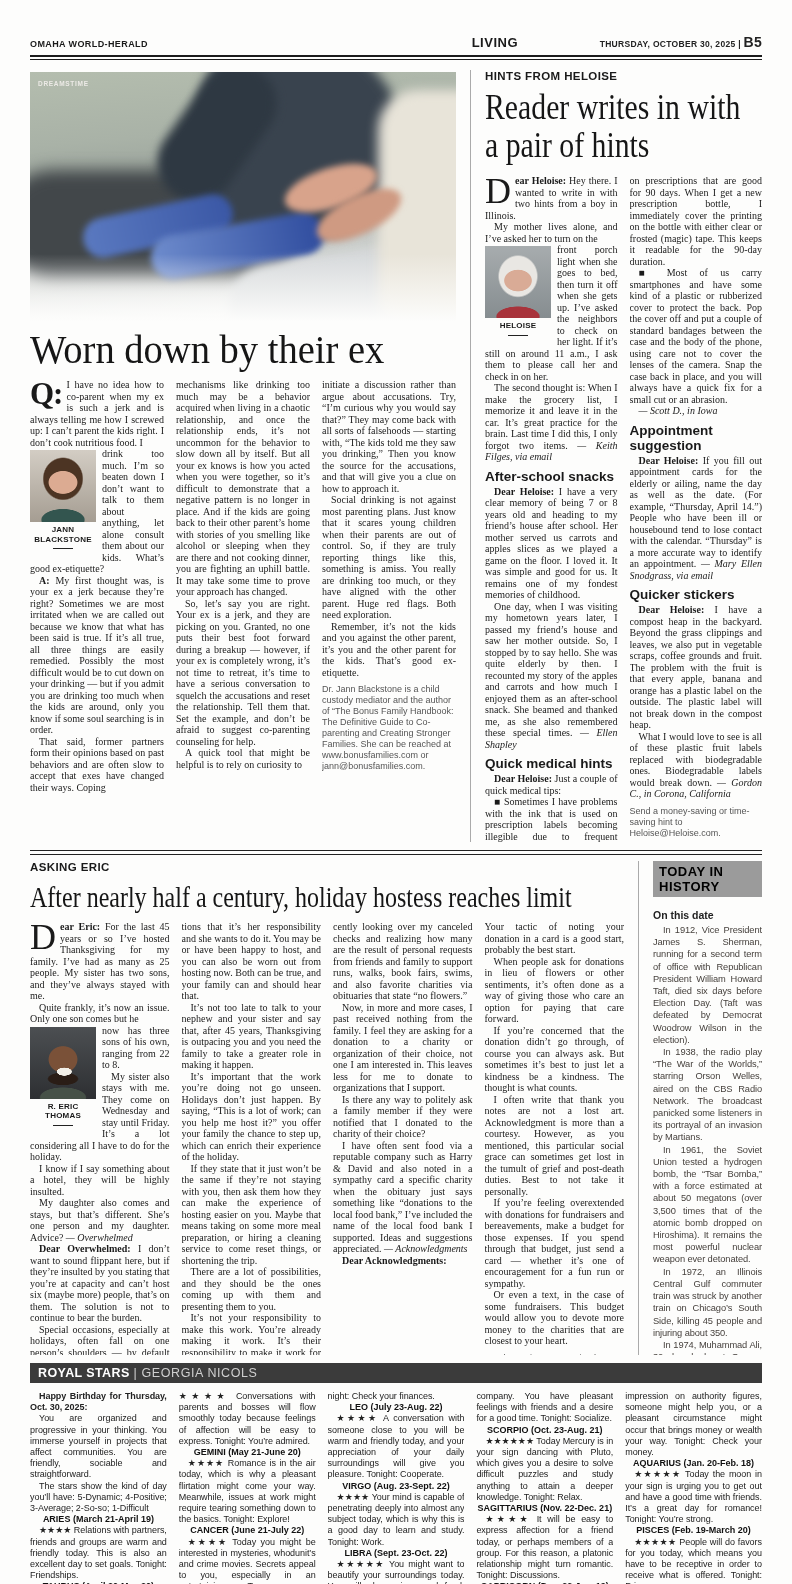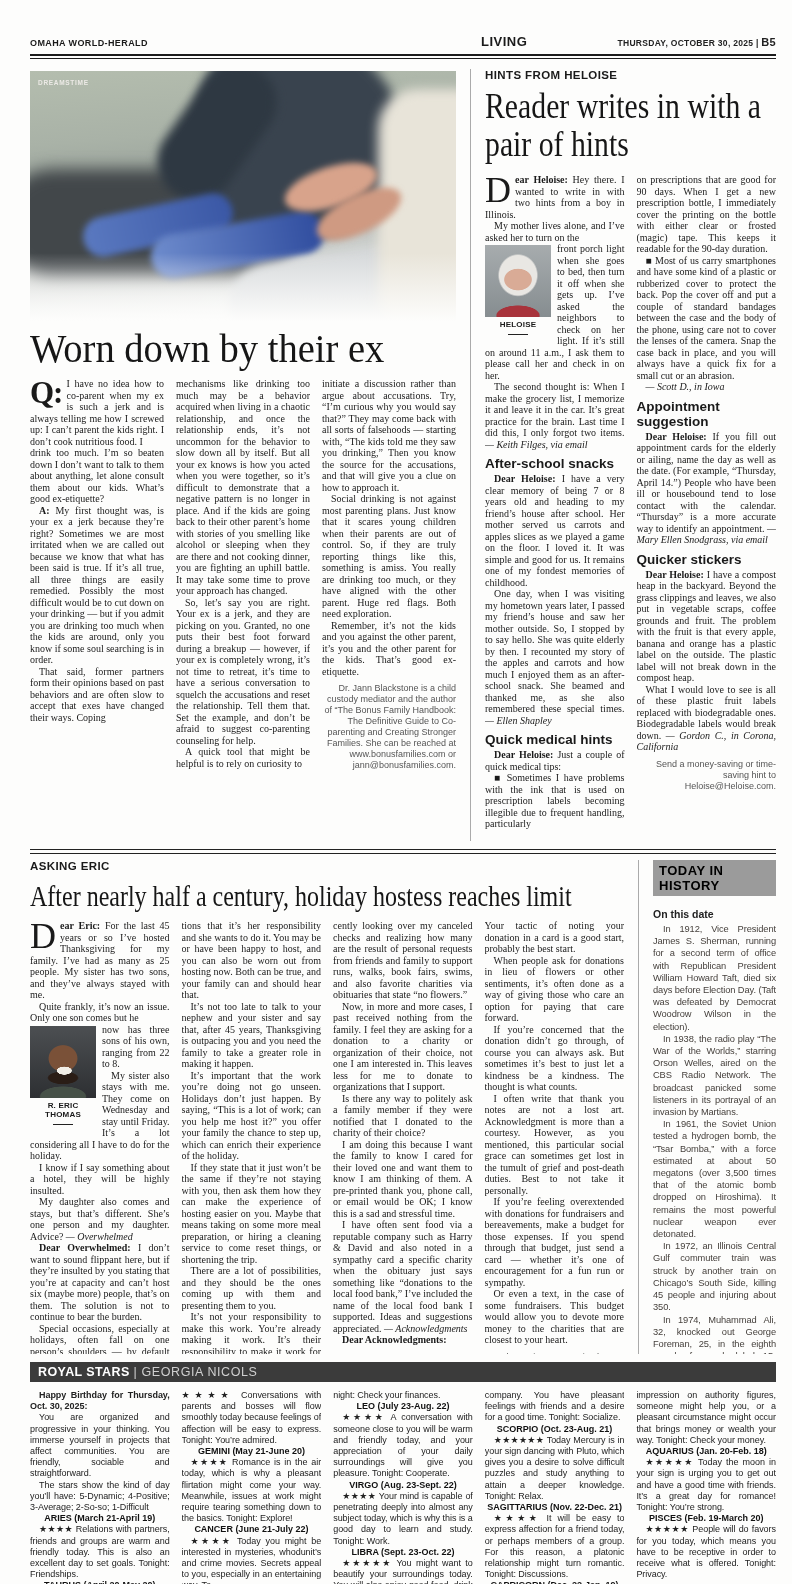--- a/index.html
+++ b/index.html
@@ -1,23 +1,23 @@
 <!DOCTYPE html>
 <html><head>
 <meta charset="utf-8">
 <style>
   html,body{margin:0;padding:0;background:#e9e9e9;}
   .page{position:relative;width:792px;height:1584px;margin:0 auto;background:#fdfdfc;box-sizing:border-box;
-        padding:34px 16px 0 30px;overflow:hidden;color:#1a1a1a;}
+        padding:34px 30px 0 30px;overflow:hidden;color:#1a1a1a;}
   
   .masthead{display:flex;align-items:baseline;font-family:"Liberation Sans",sans-serif;}
   .m-left{font-weight:bold;font-size:9px;letter-spacing:.4px;flex:1;}
   .m-center{font-weight:bold;font-size:13px;letter-spacing:.5px;text-align:right;flex:1;}
   .m-right{font-weight:bold;font-size:8.5px;letter-spacing:.3px;flex:1;text-align:right;color:#222;}
-  .m-right b{font-size:11px;}
+  .m-right b{font-size:14px;}
   .rule-double{height:2px;border-top:2px solid #1c1c1c;border-bottom:1px solid #1c1c1c;margin-top:5px;}
   
   .top-zone{display:flex;height:772px;overflow:hidden;margin-top:10px;}
   .mid-zone{display:flex;height:494px;overflow:hidden;margin-top:6px;}
   .vrule{width:1px;background:#aaa;margin:0 14px;}
   .rule-mid{height:3px;border-top:1px solid #222;border-bottom:1px solid #222;margin:8px 0 6px;}
   .kicker{font:bold 11.5px/13px "Liberation Sans",sans-serif;letter-spacing:.4px;margin-bottom:6px;}
   
   h1{margin:0;font-family:"Liberation Serif",serif;font-weight:400;color:#161616;}
   .head-xl{font-size:41px;line-height:43px;transform:scaleX(.94);transform-origin:0 0;width:106%;margin:4px 0 8px;}
@@ -27,21 +27,21 @@
   .cols{display:flex;gap:12px;}
   .col{flex:1;min-width:0;overflow:hidden;}
   .bp{margin:0;font:10px/11.5px "Liberation Serif",serif;text-align:justify;text-indent:9px;}
   .bp.lead,.bp.cont{text-indent:0;}
   .bp b{font-family:"Liberation Serif",serif;}
   .bp i{font-style:italic;}
   .dropcap{float:left;font:400 36px/29px "Liberation Serif",serif;padding:2px 4px 0 0;}
   .dropcap.qcap{font-size:31px;line-height:26px;font-weight:700;letter-spacing:-1px;}
   .subhead{font:bold 13.5px/15px "Liberation Sans",sans-serif;margin:6px 0 2px;}
   .sigline{margin:0;font:italic 10px/11.5px "Liberation Serif",serif;text-indent:9px;}
-  .bio{margin:6px 0 0;font:9px/11px "Liberation Sans",sans-serif;color:#555;text-align:right;}
+  .bio{margin:6px 0 0;font:9px/11px "Liberation Sans",sans-serif;color:#555;text-align:left;}
   
   .headshot{float:left;width:66px;margin:2px 6px 1px 0;}
   .hs-img{width:100%;height:72px;}
   .hs-jann .hs-img{background:
      radial-gradient(ellipse 24px 19px at 50% 45%, #dcab92 58%, rgba(220,171,146,0) 62%),
      radial-gradient(ellipse 30px 15px at 50% 97%, #33554f 70%, rgba(51,85,79,0) 74%),
      radial-gradient(ellipse 33px 35px at 50% 40%, #4c3423 58%, rgba(76,52,35,0) 62%),
      linear-gradient(#d3cdc4,#a59d92);}
   .hs-hel .hs-img{background:
      radial-gradient(ellipse 23px 18px at 50% 48%, #d9ab96 58%, rgba(217,171,150,0) 62%),
@@ -112,20 +112,25 @@
         <div class="ph-leg"></div>
         <div class="ph-woman"></div>
         <div class="ph-hand1"></div>
         <div class="ph-hand2"></div>
         <div class="ph-fade"></div>
       </div>
       <h1 class="head-xl">Worn down by their ex</h1>
       <div class="cols">
         <div class="col">
             <p class="bp lead"><span class="dropcap qcap">Q:</span>I have no idea how to co-parent when my ex is such a jerk and is always telling me how I screwed up: I can’t parent the kids right. I don’t cook nutritious food. I</p>
+            <div class="headshot hs-jann">
+              <div class="hs-img"></div>
+              <div class="hs-label">JANN BLACKSTONE</div>
+              <div class="hs-rule"></div>
+            </div>
             <p class="bp cont">drink too much. I’m so beaten down I don’t want to talk to them about anything, let alone consult them about our kids. What’s good ex-etiquette?</p>
             <p class="bp"><b>A:</b> My first thought was, is your ex a jerk because they’re right? Sometimes we are most irritated when we are called out because we know that what has been said is true. If it’s all true, all three things are easily remedied. Possibly the most difficult would be to cut down on your drinking — but if you admit you are drinking too much when the kids are around, only you know if some soul searching is in order.</p>
             <p class="bp">That said, former partners form their opinions based on past behaviors and are often slow to accept that exes have changed their ways. Coping</p>
           </div>
         <div class="col">
             <p class="bp cont">mechanisms like drinking too much may be a behavior acquired when living in a chaotic relationship, and once the relationship ends, it’s not uncommon for the behavior to slow down all by itself. But all your ex knows is how you acted when you were together, so it’s difficult to demonstrate that a negative pattern is no longer in place. And if the kids are going back to their other parent’s home with stories of you smelling like alcohol or sleeping when they are there and not cooking dinner, you are fighting an uphill battle. It may take some time to prove your approach has changed.</p>
             <p class="bp">So, let’s say you are right. Your ex is a jerk, and they are picking on you. Granted, no one puts their best foot forward during a breakup — however, if your ex is completely wrong, it’s not time to retreat, it’s time to have a serious conversation to squelch the accusations and reset the relationship. Tell them that. Set the example, and don’t be afraid to suggest co-parenting counseling for help.</p>
             <p class="bp">A quick tool that might be helpful is to rely on curiosity to</p>
           </div>
         <div class="col">
@@ -200,21 +205,20 @@
             <p class="bp">It’s not too late to talk to your nephew and your sister and say that, after 45 years, Thanksgiving is outpacing you and you need the family to take a greater role in making it happen.</p>
             <p class="bp">It’s important that the work you’re doing not go unseen. Holidays don’t just happen. By saying, “This is a lot of work; can you help me host it?” you offer your family the chance to step up, which can enrich their experience of the holiday.</p>
             <p class="bp">If they state that it just won’t be the same if they’re not staying with you, then ask them how they can make the experience of hosting easier on you. Maybe that means taking on some more meal preparation, or hiring a cleaning service to come reset things, or shortening the trip.</p>
             <p class="bp">There are a lot of possibilities, and they should be the ones coming up with them and presenting them to you.</p>
             <p class="bp">It’s not your responsibility to make this work. You’re already making it work. It’s their responsibility to make it work for you, too.</p>
           </div>
         <div class="col">
             <p class="bp cont">cently looking over my canceled checks and realizing how many are the result of personal requests from friends and family to support runs, walks, book fairs, swims, and also favorite charities via obituaries that state “no flowers.”</p>
             <p class="bp">Now, in more and more cases, I past received nothing from the family. I feel they are asking for a donation to a charity or organization of their choice, not one I am interested in. This leaves less for me to donate to organizations that I support.</p>
             <p class="bp">Is there any way to politely ask a family member if they were notified that I donated to the charity of their choice?</p>
-            <p class="bp">I am doing this because I want the family to know I cared for their loved one and want them to know I am thinking of them. A pre-printed thank you, phone call, or email would be OK; I know this is a sad and stressful time.</p>
             <p class="bp">I have often sent food via a reputable company such as Harry &amp; David and also noted in a sympathy card a specific charity when the obituary just says something like “donations to the local food bank,” I’ve included the name of the local food bank I supported. Ideas and suggestions appreciated.<i> — Acknowledgments</i></p>
             <p class="bp"><b>Dear Acknowledgments:</b></p>
           </div>
         <div class="col">
             <p class="bp cont">Your tactic of noting your donation in a card is a good start, probably the best start.</p>
             <p class="bp">When people ask for donations in lieu of flowers or other sentiments, it’s often done as a way of giving those who care an option for paying that care forward.</p>
             <p class="bp">If you’re concerned that the donation didn’t go through, of course you can always ask. But sometimes it’s best to just let a kindness be a kindness. The thought is what counts.</p>
             <p class="bp">I often write that thank you notes are not a lost art. Acknowledgment is more than a courtesy. However, as you mentioned, this particular social grace can sometimes get lost in the tumult of grief and post-death duties. Best to not take it personally.</p>
             <p class="bp">If you’re feeling overextended with donations for fundraisers and bereavements, make a budget for those expenses. If you spend through that budget, just send a card — whether it’s one of encouragement for a fun run or sympathy.</p>
             <p class="bp">Or even a text, in the case of some fundraisers. This budget would allow you to devote more money to the charities that are closest to your heart.</p>

